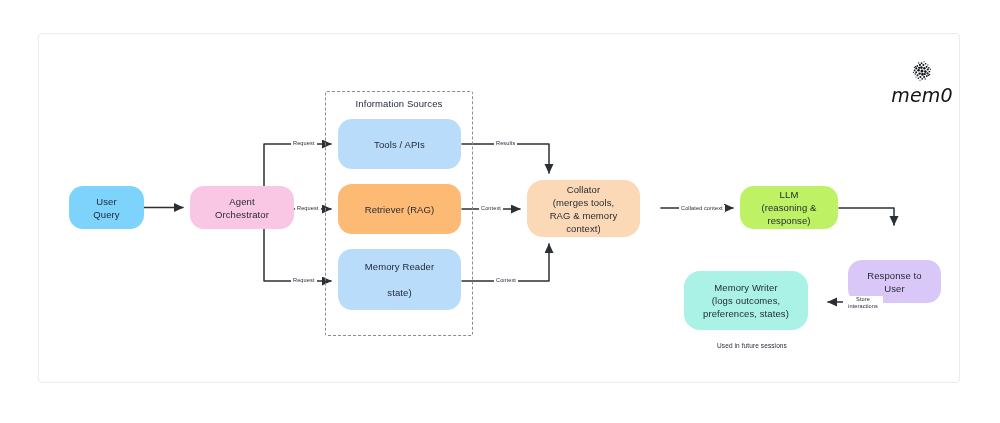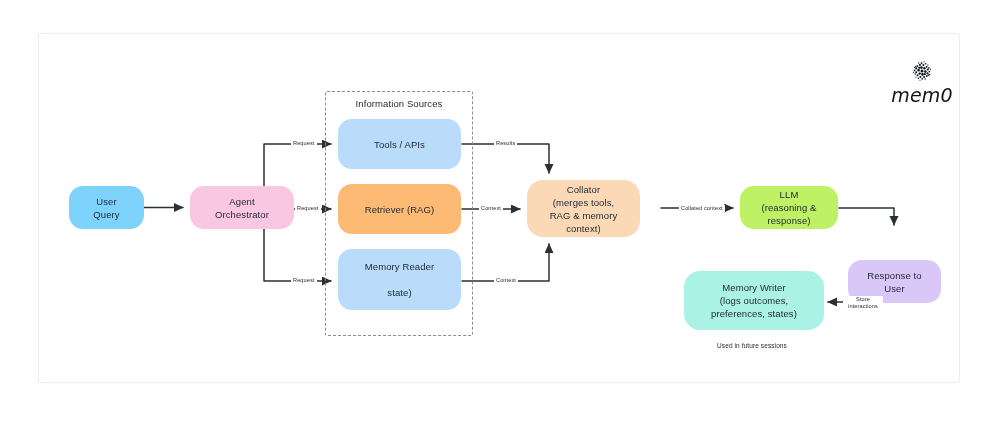--- a/index.html
+++ b/index.html
@@ -38,21 +38,21 @@
     color:#1f2533;padding:4px 16px;letter-spacing:.1px;
   }
   .n-user   {left:69px; top:186px; width:75px;  height:43px; background:#7dd3fc;}
   .n-orch   {left:190px;top:186px; width:104px;  height:43px; background:#f9c6e4;}
   .n-tools  {left:338px;top:119px; width:123px; height:50px; background:#b9dcfa;}
   .n-rag    {left:338px;top:184px; width:123px; height:50px; background:#fdba74;}
   .n-mem    {left:338px;top:249px; width:123px; height:61px; background:#b9dcfa;}
   .n-coll   {left:527px;top:180px; width:113px; height:57px; background:#fbd9b6;border-radius:16px;}
   .n-llm    {left:740px;top:186px; width:98px;  height:43px; background:#bef264;}
   .n-resp   {left:848px;top:232px; width:93px;  height:43px; background:#d9c8f7;margin-top:28px;}
-  .n-write  {left:684px;top:271px; width:140px; height:59px; background:#abf2e6;border-radius:16px;}
+  .n-write  {left:684px;top:271px; width:124px; height:59px; background:#abf2e6;border-radius:16px;}
 
   .caption{
     position:absolute;left:684px;top:342px;width:136px;text-align:center;
     font-size:6.5px;color:#1f2533;letter-spacing:.1px;
   }
 
   
   .elabel{
     position:absolute;font-size:5.6px;color:#1f2533;
     letter-spacing:.1px;text-align:center;line-height:7px;

